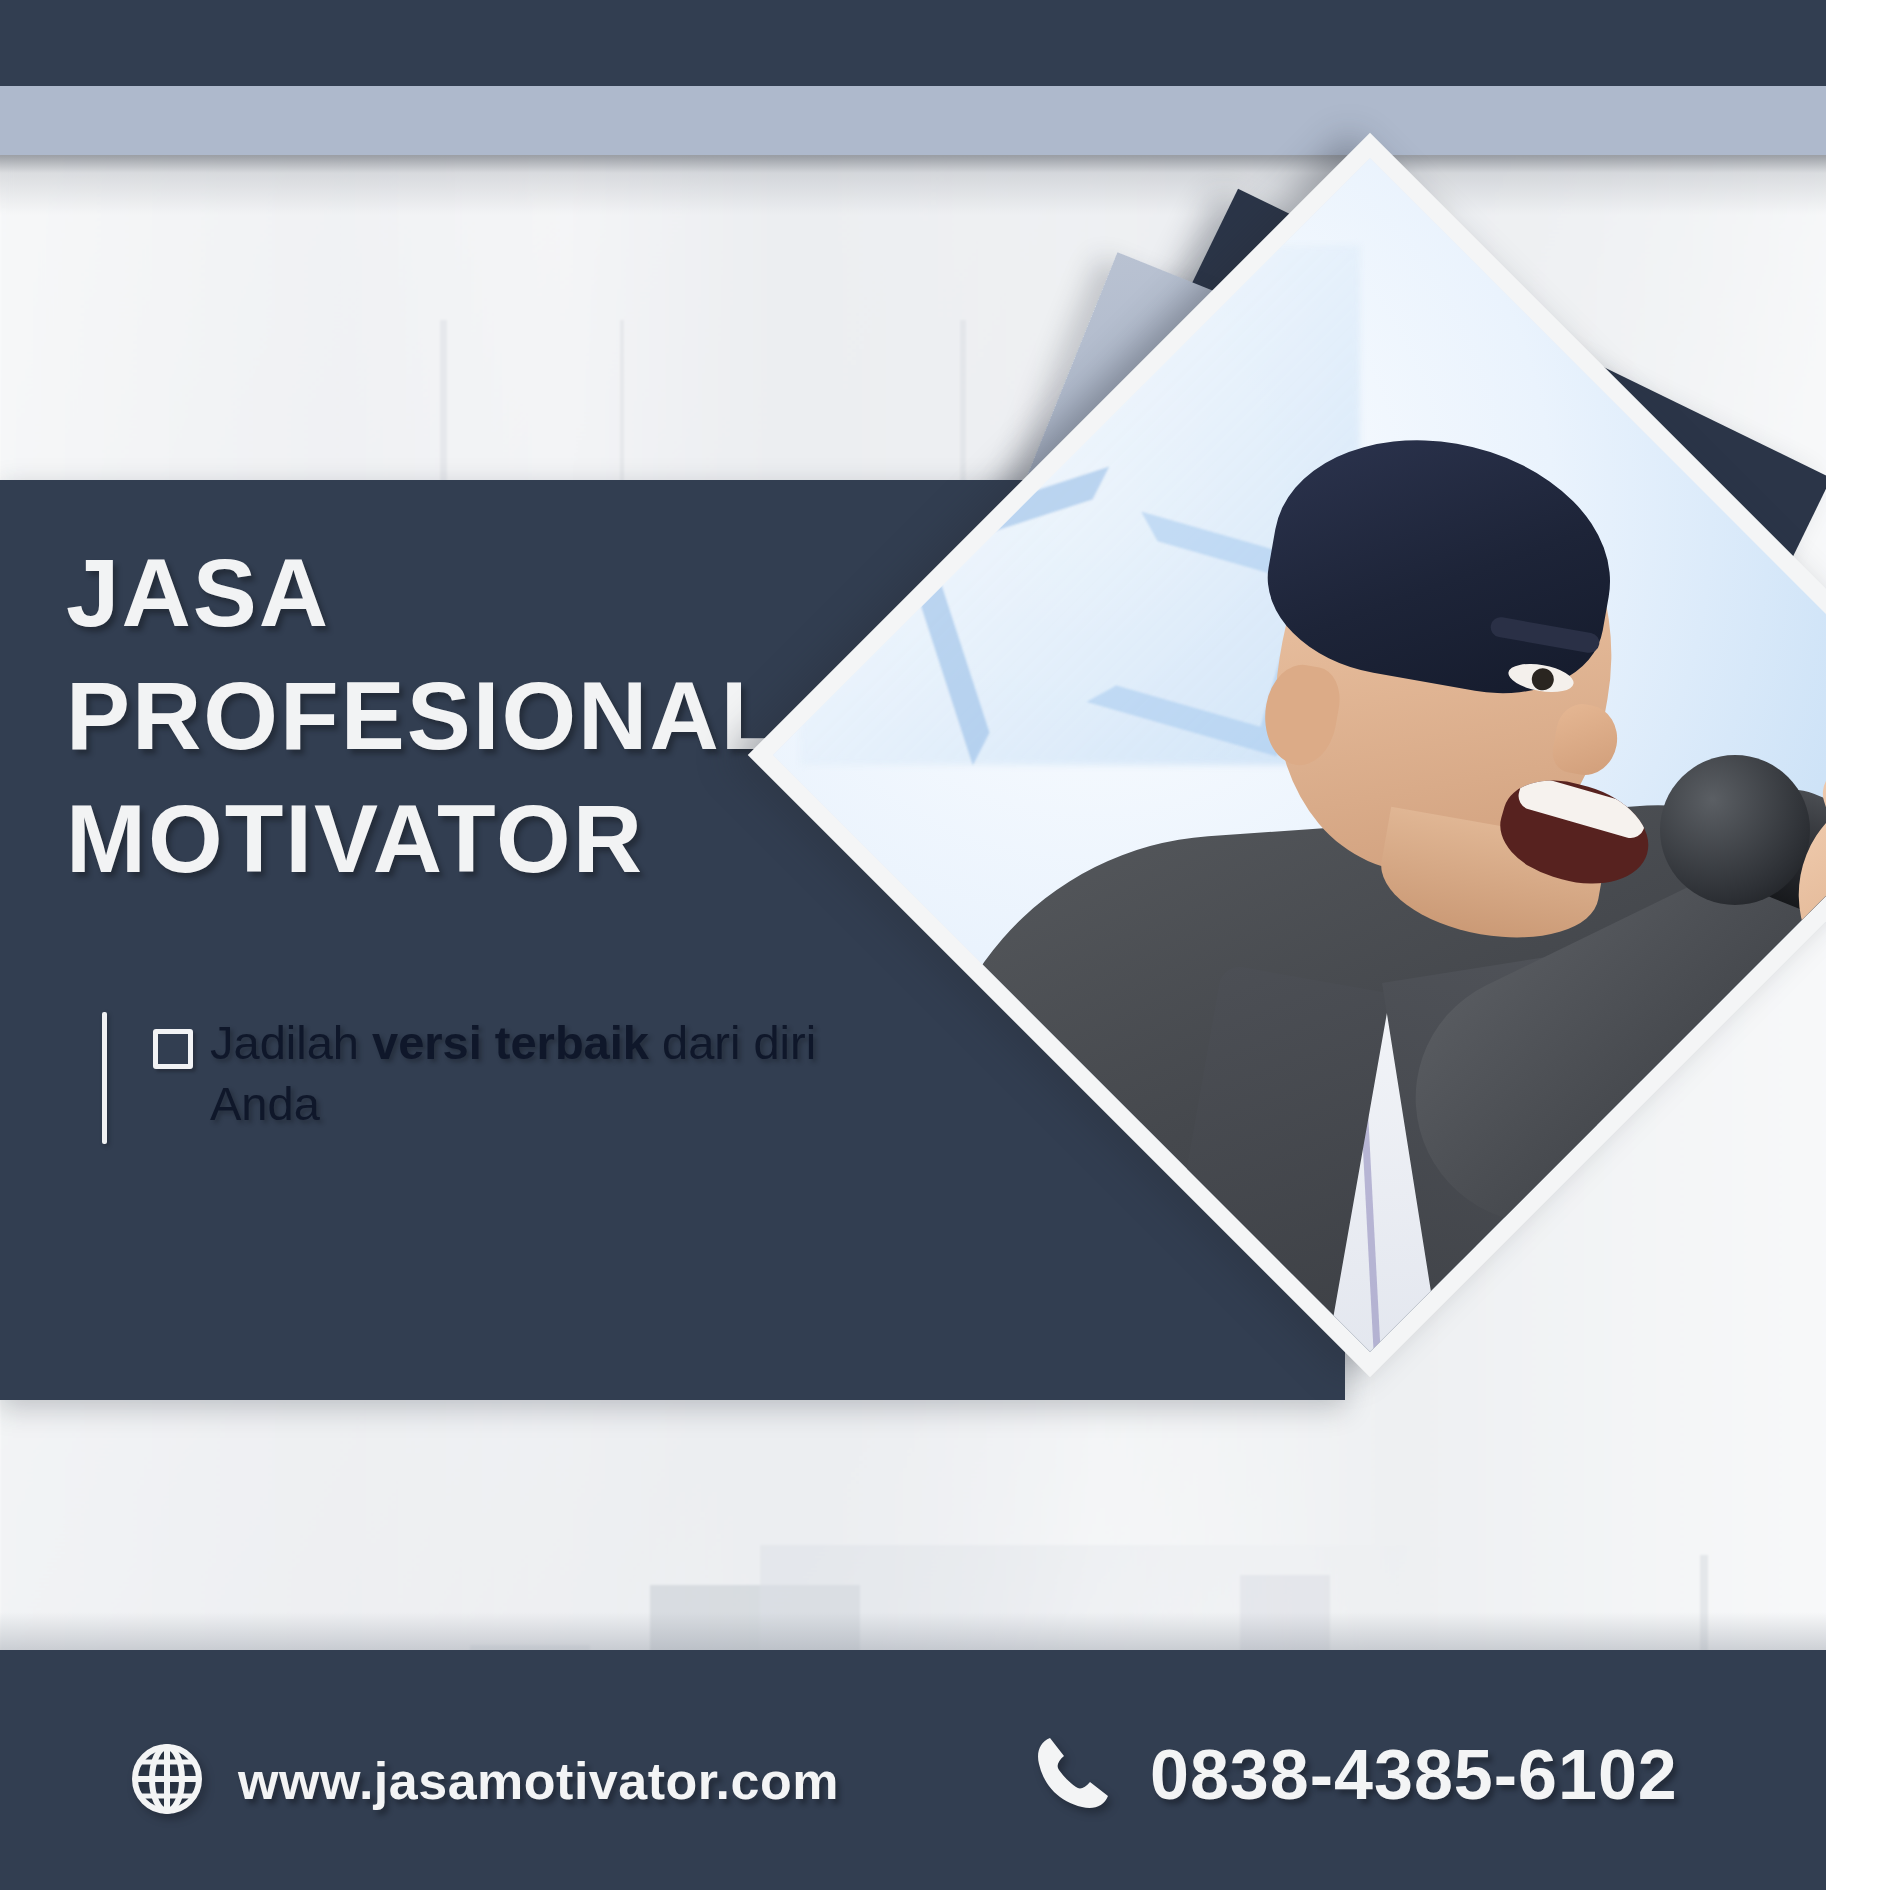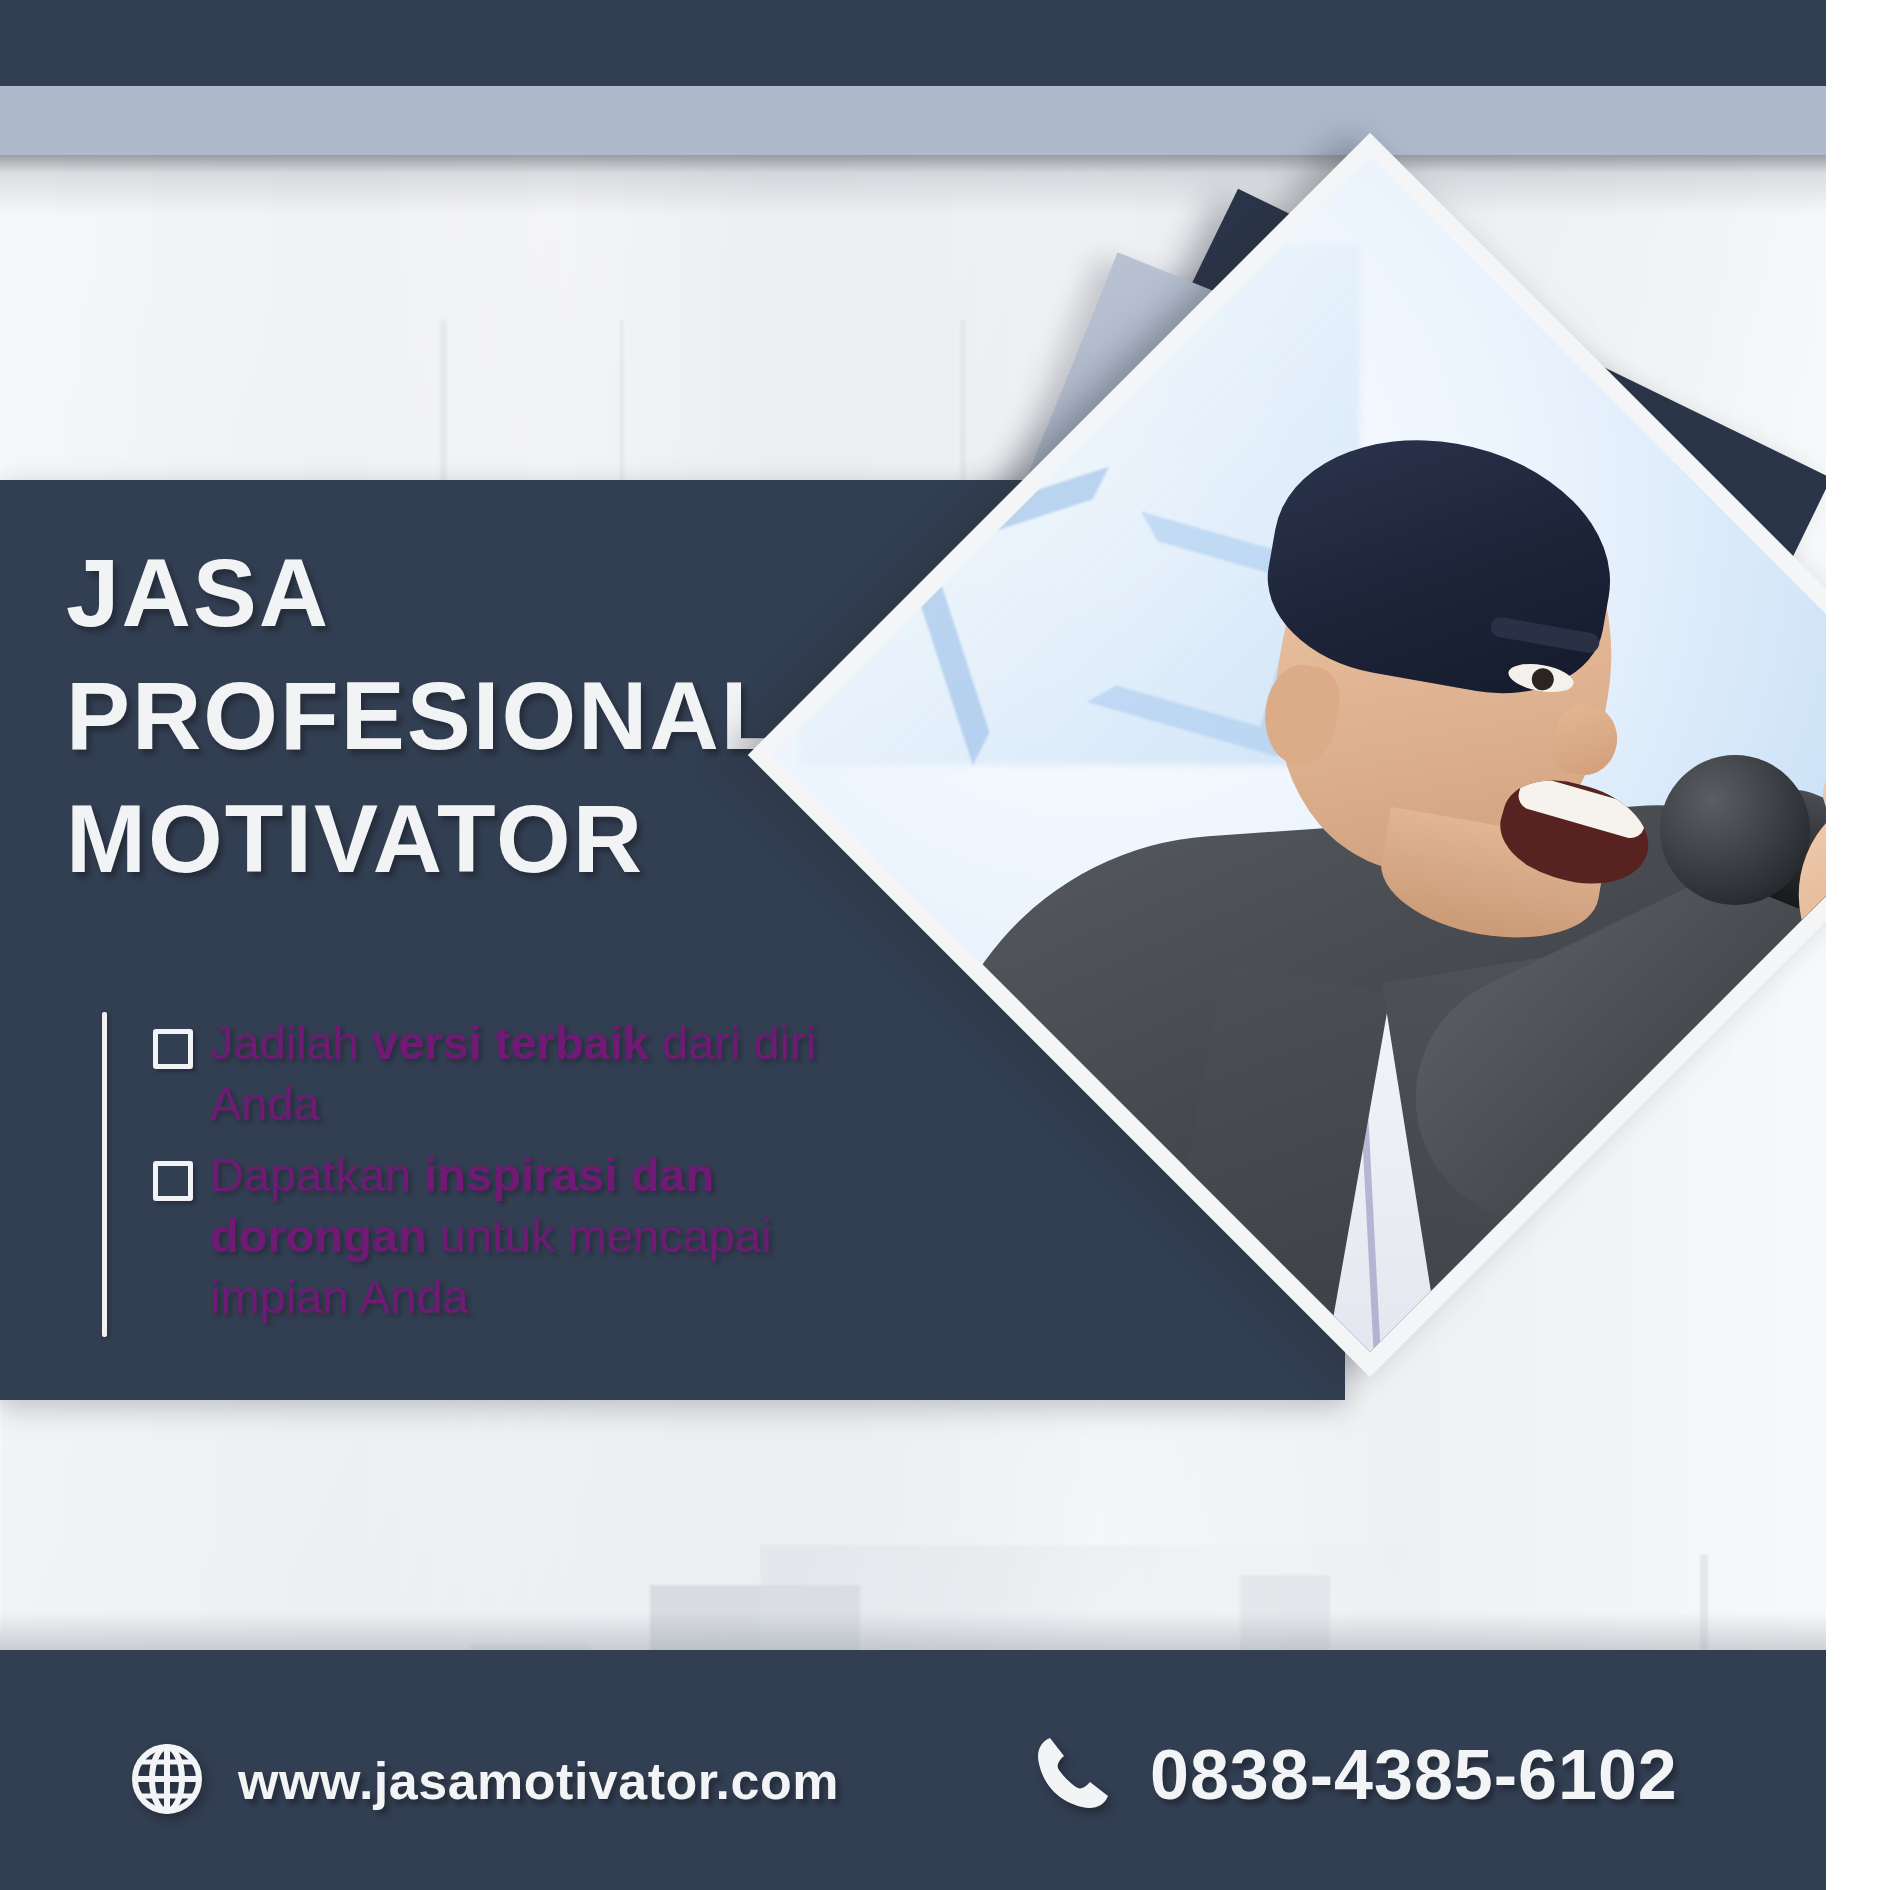--- a/index.html
+++ b/index.html
@@ -74,21 +74,21 @@
   }
   .headline .ln{display:block;white-space:nowrap;}
 
   
   .list-wrap{position:absolute;left:102px;top:1012px;width:820px;display:flex;}
   .list-rule{width:5px;background:#f0f1f3;border-radius:2px;flex:none;margin-right:46px;
              box-shadow:2px 2px 4px rgba(20,24,32,.35);}
   .list{flex:1;}
   .li{
     display:flex;align-items:flex-start;
-    color:#701a75;
+    color:#0f172a;
     font-size:47px;
     line-height:1.30;
     text-shadow:3px 3px 4px rgba(20,24,32,.40);
     margin-bottom:10px;
   }
   .li .box{
     flex:none;width:30px;height:30px;margin-top:17px;margin-right:17px;
     border:5px solid #f2f3f5;border-radius:3px;background:transparent;
     box-shadow:3px 3px 3px rgba(20,24,32,.35);
   }
@@ -271,24 +271,20 @@
     <span class="ln">MOTIVATOR</span>
   </div>
 
   <div class="list-wrap">
     <div class="list-rule"></div>
     <div class="list">
       <div class="li">
         <span class="box"></span>
         <span class="txt"><span>Jadilah </span><b>versi terbaik</b><span> dari diri Anda</span></span>
       </div>
-      <div class="li">
-        <span class="box"></span>
-        <span class="txt"><span>Dapatkan </span><b>inspirasi dan dorongan</b><span> untuk mencapai impian Anda</span></span>
-      </div>
     </div>
   </div>
 
   <div class="diamond-wrap">
     <div class="diamond-inner">
       <div class="photo">
         <div class="ph-bg"></div>
         <div class="ph-screen"></div>
         <div class="ph-kx1"></div>
         <div class="ph-kx2"></div>

